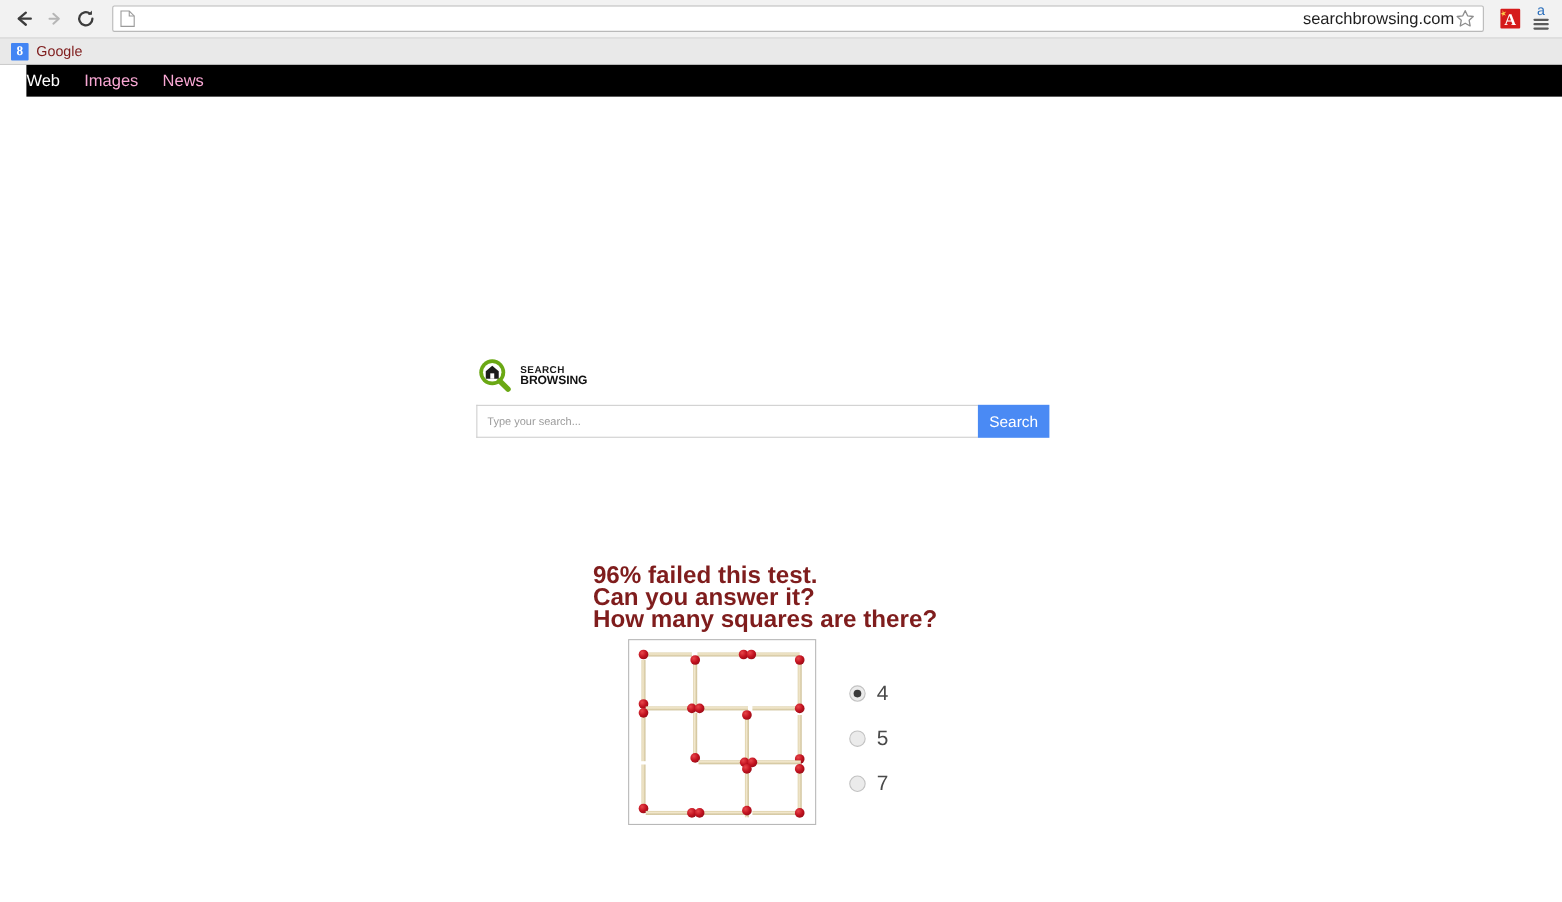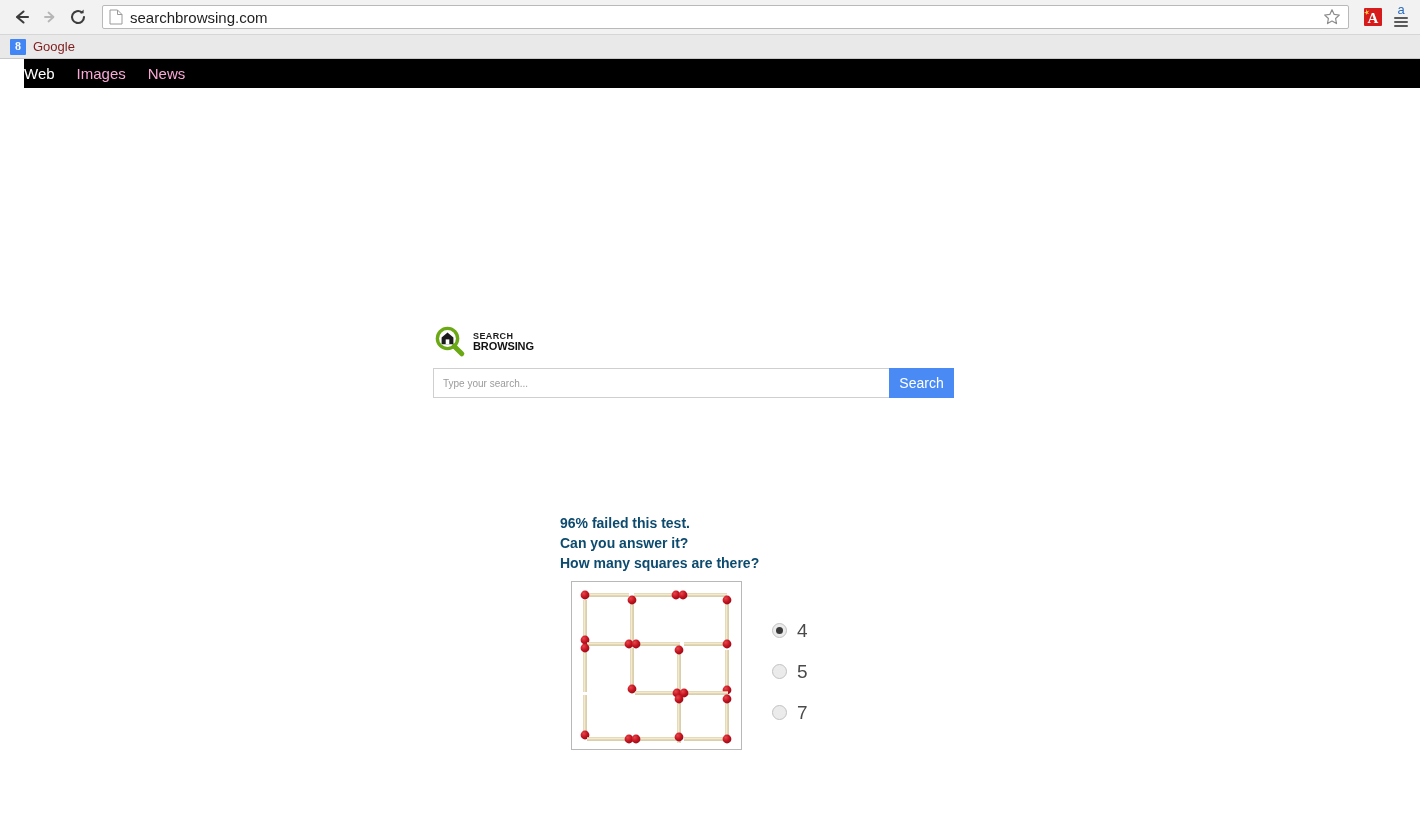--- a/index.html
+++ b/index.html
@@ -46,20 +46,21 @@
     padding: 0 6px;
   }
   #page-icon { width: 14px; height: 16px; margin-right: 7px; flex: 0 0 auto; }
   #url-text {
     flex: 1;
     font-size: 15px;
     color: #1f1f1f;
     font-family: "Liberation Sans", sans-serif;
     white-space: nowrap;
     overflow: hidden;
+    text-align: right;
   }
   #star-icon { width: 20px; height: 20px; flex: 0 0 auto; cursor: pointer; }
 
   #ext-a-icon {
     width: 20px; height: 20px;
     margin-left: 8px;
     position: relative;
     flex: 0 0 auto;
     cursor: pointer;
   }
@@ -181,24 +182,24 @@
     color: #ffffff;
     border: none;
     font-size: 14px;
     cursor: pointer;
     font-family: "Liberation Sans", sans-serif;
   }
 
   
   #quiz-question {
     position: absolute;
-    left: 560px; top: 425px;
-    font-size: 14px;
+    left: 539px; top: 425px;
+    font-size: 22px;
     font-weight: bold;
-    color: #0c4a6e;
+    color: #7f1d1d;
     line-height: 20px;
     white-space: nowrap;
   }
   #quiz-question div { display: block; }
 
   #puzzle-figure {
     position: absolute;
     left: 571px; top: 493px;
     width: 171px; height: 169px;
     border: 1px solid #b8b8b8;

